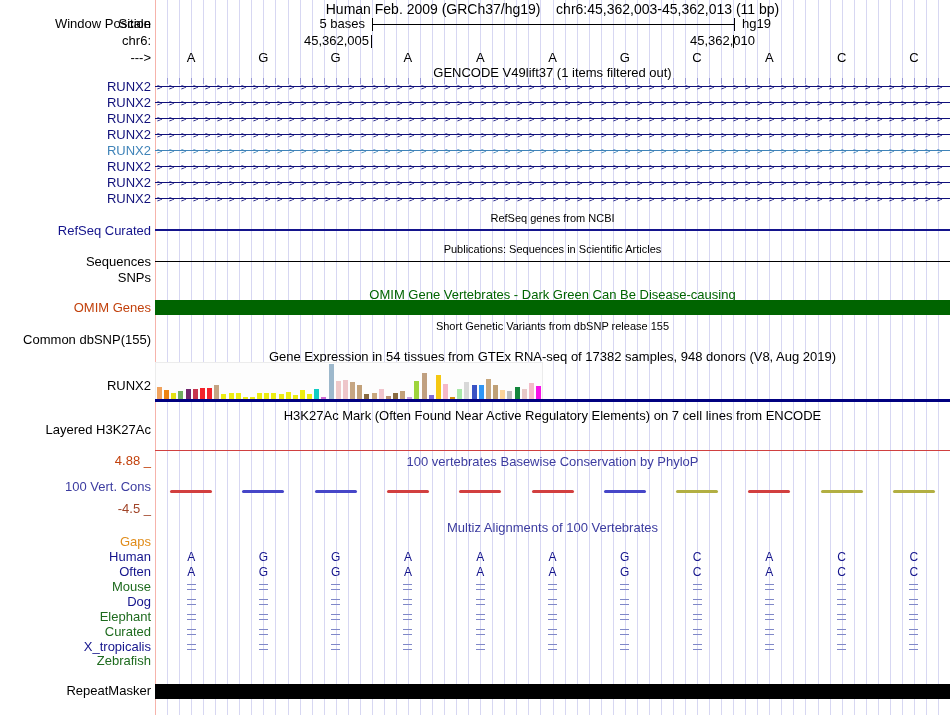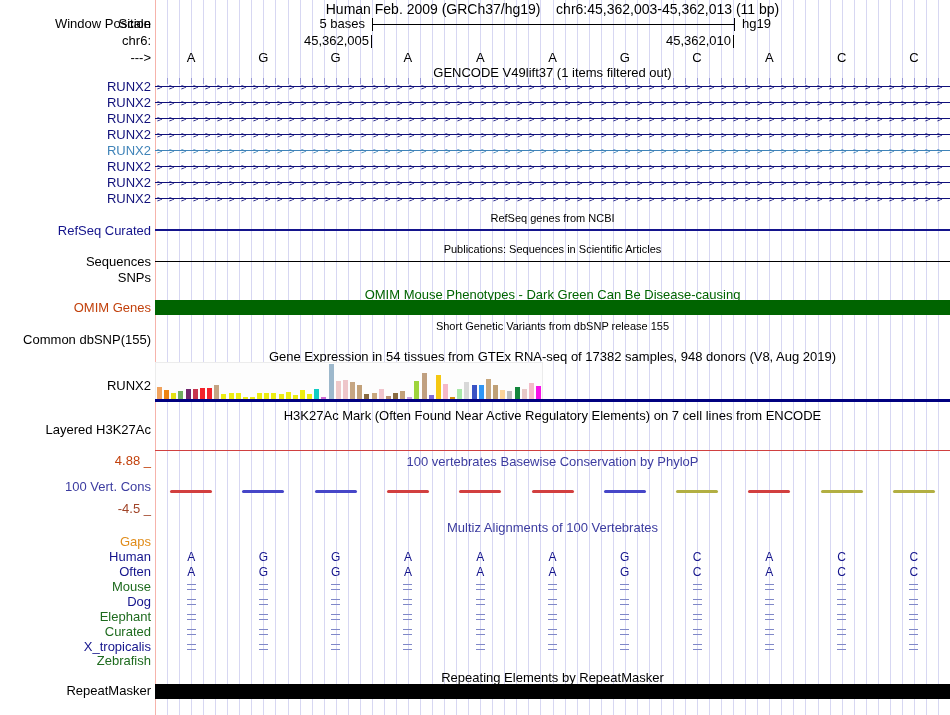--- a/index.html
+++ b/index.html
@@ -194,21 +194,21 @@
   <div class="lbl" style="top:16px">Scale</div>
   <div class="pos" style="top:16px;left:260px;width:105px;text-align:right">5 bases</div>
   <div class="tick" style="left:372px;top:18px;height:13px"></div>
   <div style="position:absolute;left:372px;top:24px;width:363px;height:1px;background:#000"></div>
   <div class="tick" style="left:734px;top:18px;height:13px"></div>
   <div class="pos" style="top:16px;left:742px">hg19</div>
 
   <div class="lbl" style="top:33px">chr6:</div>
   <div class="pos" style="top:33px;left:260px;width:109px;text-align:right">45,362,005</div>
   <div class="tick" style="left:371px;top:35px;height:13px"></div>
-  <div class="pos" style="top:33px;left:620px;width:111px;text-align:right">45,362,010</div>
+  <div class="pos" style="top:33px;left:644px;width:111px;text-align:right">45,362,010</div>
   <div class="tick" style="left:733px;top:35px;height:13px"></div>
 
   <div class="lbl" style="top:50px">---&gt;</div>
   <div class="area" style="top:50px;height:16px" id="seq-bases">
       <div class="base" style="left: 0px; top: 0px;">A</div>
       <div class="base" style="left: 72.2727px; top: 0px;">G</div>
       <div class="base" style="left: 144.545px; top: 0px;">G</div>
       <div class="base" style="left: 216.818px; top: 0px;">A</div>
       <div class="base" style="left: 289.091px; top: 0px;">A</div>
       <div class="base" style="left: 361.364px; top: 0px;">A</div>
@@ -282,21 +282,21 @@
   <div class="title small" style="top:210px">RefSeq genes from NCBI</div>
   <div class="lbl" style="top:223px;color:#14148c">RefSeq Curated</div>
   <div class="hline" style="top:229px;height:2px;background:#14148c"></div>
 
   <div class="title small" style="top:241px">Publications: Sequences in Scientific Articles</div>
   <div class="lbl" style="top:254px">Sequences</div>
   <div class="hline" style="top:261px;height:1px;background:#000"></div>
 
   <div class="lbl" style="top:270px">SNPs</div>
 
-  <div class="title" style="top:287px;color:#006400">OMIM Mouse Phenotypes - Dark Green Can Be Disease-causing</div>
+  <div class="title" style="top:287px;color:#006400">OMIM Gene Vertebrates - Dark Green Can Be Disease-causing</div>
   <div class="lbl" style="top:300px;color:#c2410c">OMIM Genes</div>
   <div class="hline" style="top:300px;height:15px;background:#006400"></div>
 
   <div class="title small" style="top:318px">Short Genetic Variants from dbSNP release 155</div>
   <div class="lbl" style="top:332px">Common dbSNP(155)</div>
 
   <div class="title" style="top:349px">Gene Expression in 54 tissues from GTEx RNA-seq of 17382 samples, 948 donors (V8, Aug 2019)</div>
   <div class="lbl" style="top:378px">RUNX2</div>
   <div id="gtex-panel">
       <div class="bar" style="left: 1px; height: 12px; background: rgb(240, 163, 94);"></div>
@@ -495,17 +495,16 @@
           <div class="match" style="left: 682.09px; top: 5px; border-top-color: rgb(128, 136, 200); border-bottom-color: rgb(128, 136, 200);"></div>
           <div class="match" style="left: 754.36px; top: 5px; border-top-color: rgb(128, 136, 200); border-bottom-color: rgb(128, 136, 200);"></div>
         </div>
       </div>
       <div class="mz-row" style="top: 653px;">
         <div class="lbl" style="top: 0px; color: rgb(30, 107, 30);">Zebrafish</div>
         <div class="area" style="top: 0px; height: 16px; left: 155px;"></div>
       </div>
     </div>
 
-  <div class="title" style="top:670px">Repeating Elements by RepeatMasker</div>
   <div class="lbl" style="top:683px">RepeatMasker</div>
   <div class="hline" style="top:684px;height:15px;background:#000"></div>
 
 </div>
 
 </body></html>

